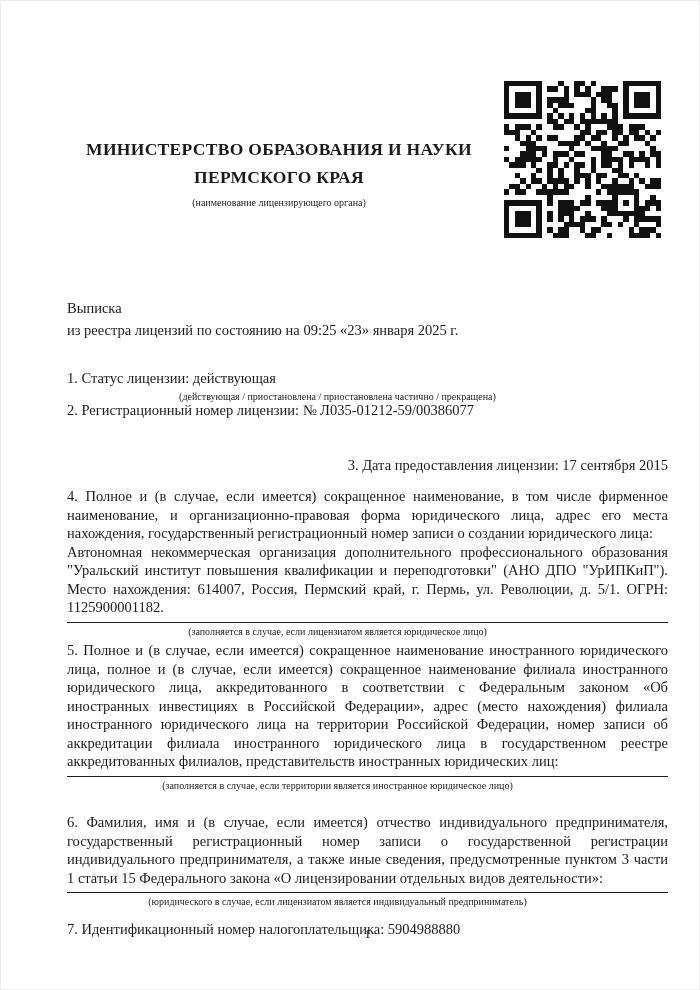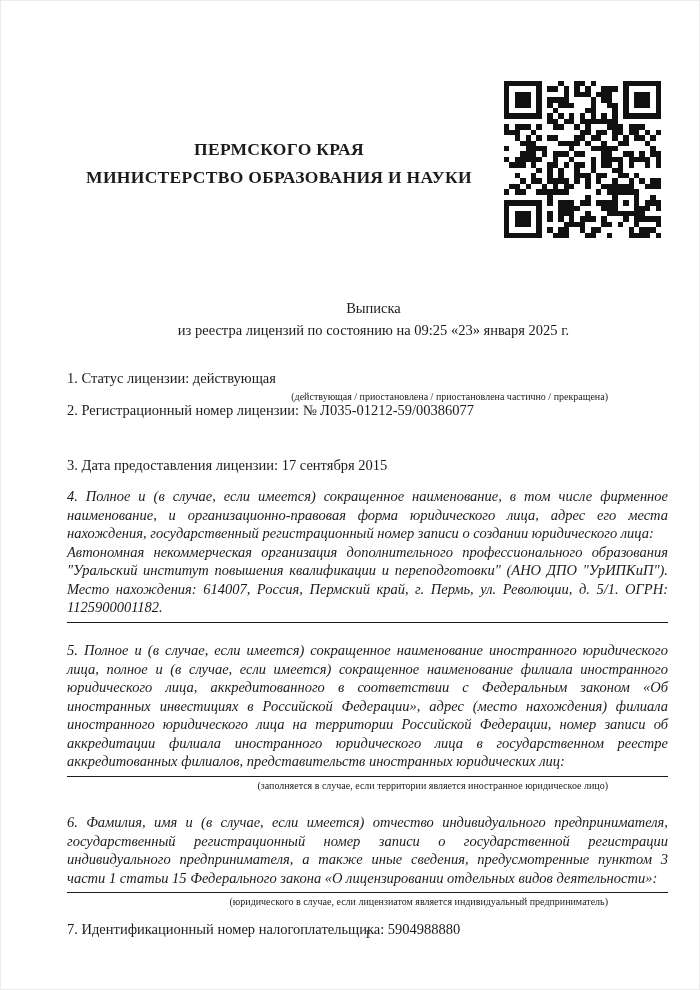--- a/index.html
+++ b/index.html
@@ -32,63 +32,64 @@
     line-height:12px;
   }
   .qr {
     top:80px; right:38px;
     width:157px; height:157px;
   }
   .qr svg { display:block; width:157px; height:157px; }
 
   
   .doc-title {
-    top:297px; left:72px; width:601px;
-    text-align:center;
+    top:297px; left:66px; width:601px;
+    text-align:left;
     font-size:14.5px;
     line-height:21.5px;
   }
 
   
   .item {
     left:66px; width:601px;
     font-size:14.5px;
     line-height:18.5px;
   }
-  .i1 { top:368px; } .i2 { top:400px; } .i3 { top:455px; }
+  .i1 { top:368px; } .i2 { top:400px; } .i3 { top:455px;text-align:right; }
   .i4 { top:486px; } .i5 { top:640px; } .i6 { top:776px;margin-top:36px; }
   .i7 { top:919px; }
-  .just { text-align:justify;font-style:italic; }
+  .just { text-align:justify; }
   .rule {
     border-top:1.5px solid #1b1b1b;
     margin-top:5px;
     height:0;
   }
   .cap {
-    text-align:right;
+    text-align:center;
     font-size:10px;
     line-height:12px;
     margin-top:3px;
     padding-right:60px; 
   }
 
   .pageno {
     top:925px; left:66px; width:601px;
     text-align:center;
     font-size:13.5px;
   }
 </style>
 </head>
 <body>
 
 <div class="page">
 
   <div class="abs ministry">
+    <div>МИНИСТЕРСТВО ОБРАЗОВАНИЯ И НАУКИ</div>
     <div>ПЕРМСКОГО КРАЯ</div>
-    <div>МИНИСТЕРСТВО ОБРАЗОВАНИЯ И НАУКИ</div>
+    <div class="ministry-caption">(наименование лицензирующего органа)</div>
   </div>
 
   <div class="abs qr">
     <svg viewBox="0 0 29 29" shape-rendering="crispEdges">
         <rect x="0" y="0" width="29" height="29" fill="#ffffff"></rect>
         <rect x="0" y="0" width="1" height="1" fill="#111111"></rect>
         <rect x="1" y="0" width="1" height="1" fill="#111111"></rect>
         <rect x="2" y="0" width="1" height="1" fill="#111111"></rect>
         <rect x="3" y="0" width="1" height="1" fill="#111111"></rect>
         <rect x="4" y="0" width="1" height="1" fill="#111111"></rect>
@@ -529,20 +530,21 @@
   </div>
 
   <div class="abs item i3">
     <div>3. Дата предоставления лицензии: 17 сентября 2015</div>
   </div>
 
   <div class="abs item i4">
     <div class="just">4. Полное и (в случае, если имеется) сокращенное наименование, в том числе фирменное наименование, и организационно-правовая форма юридического лица, адрес его места нахождения, государственный регистрационный номер записи о создании юридического лица:</div>
     <div class="just">Автономная некоммерческая организация дополнительного профессионального образования "Уральский институт повышения квалификации и переподготовки" (АНО ДПО "УрИПКиП"). Место нахождения: 614007, Россия, Пермский край, г. Пермь, ул. Революции, д. 5/1. ОГРН: 1125900001182.</div>
     <div class="rule"></div>
+    <div class="cap">(заполняется в случае, если лицензиатом является юридическое лицо)</div>
   </div>
 
   <div class="abs item i5">
     <div class="just">5. Полное и (в случае, если имеется) сокращенное наименование иностранного юридического лица, полное и (в случае, если имеется) сокращенное наименование филиала иностранного юридического лица, аккредитованного в соответствии с Федеральным законом «Об иностранных инвестициях в Российской Федерации», адрес (место нахождения) филиала иностранного юридического лица на территории Российской Федерации, номер записи об аккредитации филиала иностранного юридического лица в государственном реестре аккредитованных филиалов, представительств иностранных юридических лиц:</div>
     <div class="rule"></div>
     <div class="cap">(заполняется в случае, если территории является иностранное юридическое лицо)</div>
   </div>
 
   <div class="abs item i6">
     <div class="just">6. Фамилия, имя и (в случае, если имеется) отчество индивидуального предпринимателя, государственный регистрационный номер записи о государственной регистрации индивидуального предпринимателя, а также иные сведения, предусмотренные пунктом 3 части 1 статьи 15 Федерального закона «О лицензировании отдельных видов деятельности»:</div>

